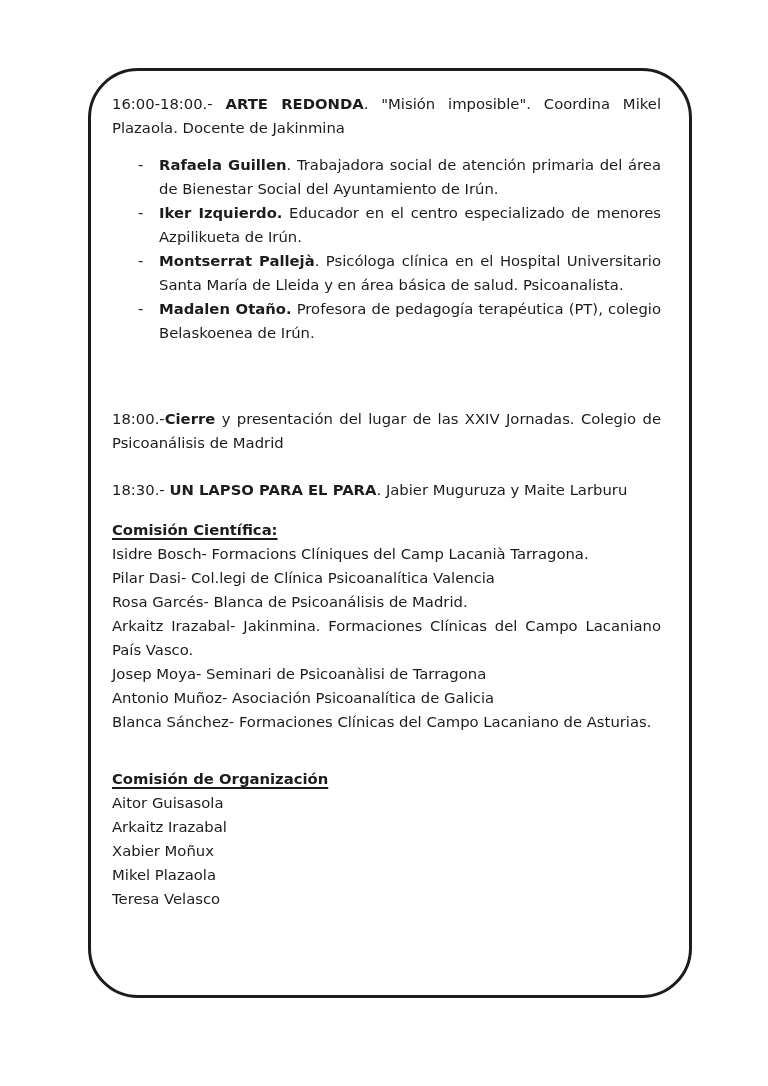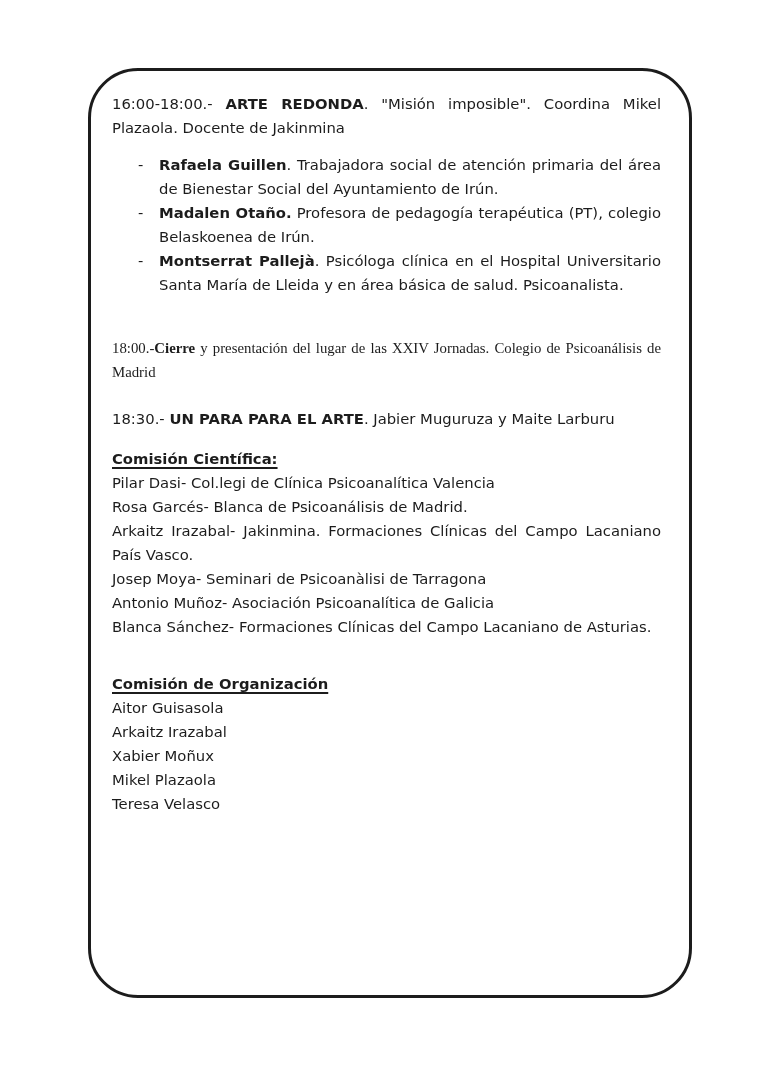--- a/index.html
+++ b/index.html
@@ -27,21 +27,21 @@
   .speakers li {
     position: relative;
     padding-left: 47px;
     text-align: justify;
   }
   .speakers li::before {
     content: "-";
     position: absolute;
     left: 26px; top: 0;
   }
-  .cierre-para { margin-top: 39px; font-family: Liberation Serif, serif; }
+  .cierre-para { margin-top: 62px; }
   .lapso-para { margin-top: 23px; }
   .committee-heading {
     margin-top: 16px;
     font-size: 14.8px; line-height: 24px;
     font-weight: bold;
   }
   .committee-heading .ul {
     text-decoration: underline;
     text-decoration-thickness: 1.5px;
     text-underline-offset: 3px;
@@ -50,31 +50,33 @@
 </style>
 </head>
 <body>
 
 <div class="frame txt">
 
   <p class="justify"><span>16:00-18:00.- </span><b>ARTE REDONDA</b><span>. "Misión imposible". Coordina Mikel Plazaola. Docente de Jakinmina</span></p>
 
   <ul class="speakers">
     <li><b>Rafaela Guillen</b><span>. Trabajadora social de atención primaria del área de Bienestar Social del Ayuntamiento de Irún.</span></li>
+    <li><b>Iker Izquierdo.</b><span> Educador en el centro especializado de menores Azpilikueta de Irún.</span></li>
+    <li><b>Montserrat Pallejà</b><span>. Psicóloga clínica en el Hospital Universitario Santa María de Lleida y en área básica de salud. Psicoanalista.</span></li>
     <li><b>Madalen Otaño.</b><span> Profesora de pedagogía terapéutica (PT), colegio Belaskoenea de Irún.</span></li>
-    <li><b>Montserrat Pallejà</b><span>. Psicóloga clínica en el Hospital Universitario Santa María de Lleida y en área básica de salud. Psicoanalista.</span></li>
   </ul>
 
   <p class="justify cierre-para"><span>18:00.-</span><b>Cierre</b><span> y presentación del lugar de las XXIV Jornadas. Colegio de Psicoanálisis de Madrid</span></p>
 
-  <p class="lapso-para"><span>18:30.- </span><b>UN PARA PARA EL ARTE</b><span>. Jabier Muguruza y Maite Larburu</span></p>
+  <p class="lapso-para"><span>18:30.- </span><b>UN LAPSO PARA EL PARA</b><span>. Jabier Muguruza y Maite Larburu</span></p>
 
   <h3 class="committee-heading"><span class="ul">Comisión Científica:</span></h3>
 
   <div>
+    <p class="justify">Isidre Bosch- Formacions Clíniques del Camp Lacanià Tarragona.</p>
     <p class="justify">Pilar Dasi- Col.legi de Clínica Psicoanalítica Valencia</p>
     <p class="justify">Rosa Garcés- Blanca de Psicoanálisis de Madrid.</p>
     <p class="justify">Arkaitz Irazabal- Jakinmina. Formaciones Clínicas del Campo Lacaniano País Vasco.</p>
     <p class="justify">Josep Moya- Seminari de Psicoanàlisi de Tarragona</p>
     <p class="justify">Antonio Muñoz- Asociación Psicoanalítica de Galicia</p>
     <p class="justify">Blanca Sánchez- Formaciones Clínicas del Campo Lacaniano de Asturias.</p>
   </div>
 
   <h3 class="committee-heading org"><span class="ul">Comisión de Organización</span></h3>
 

